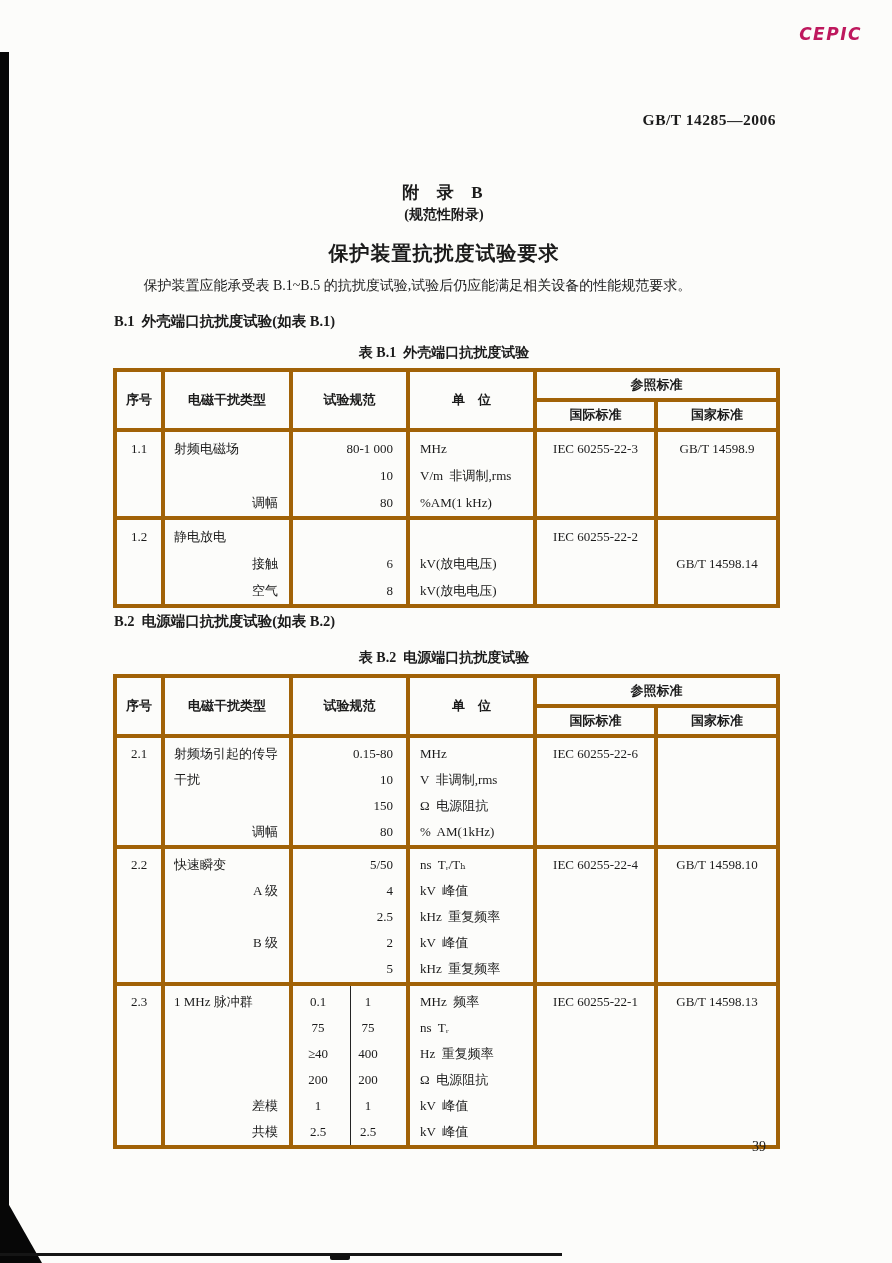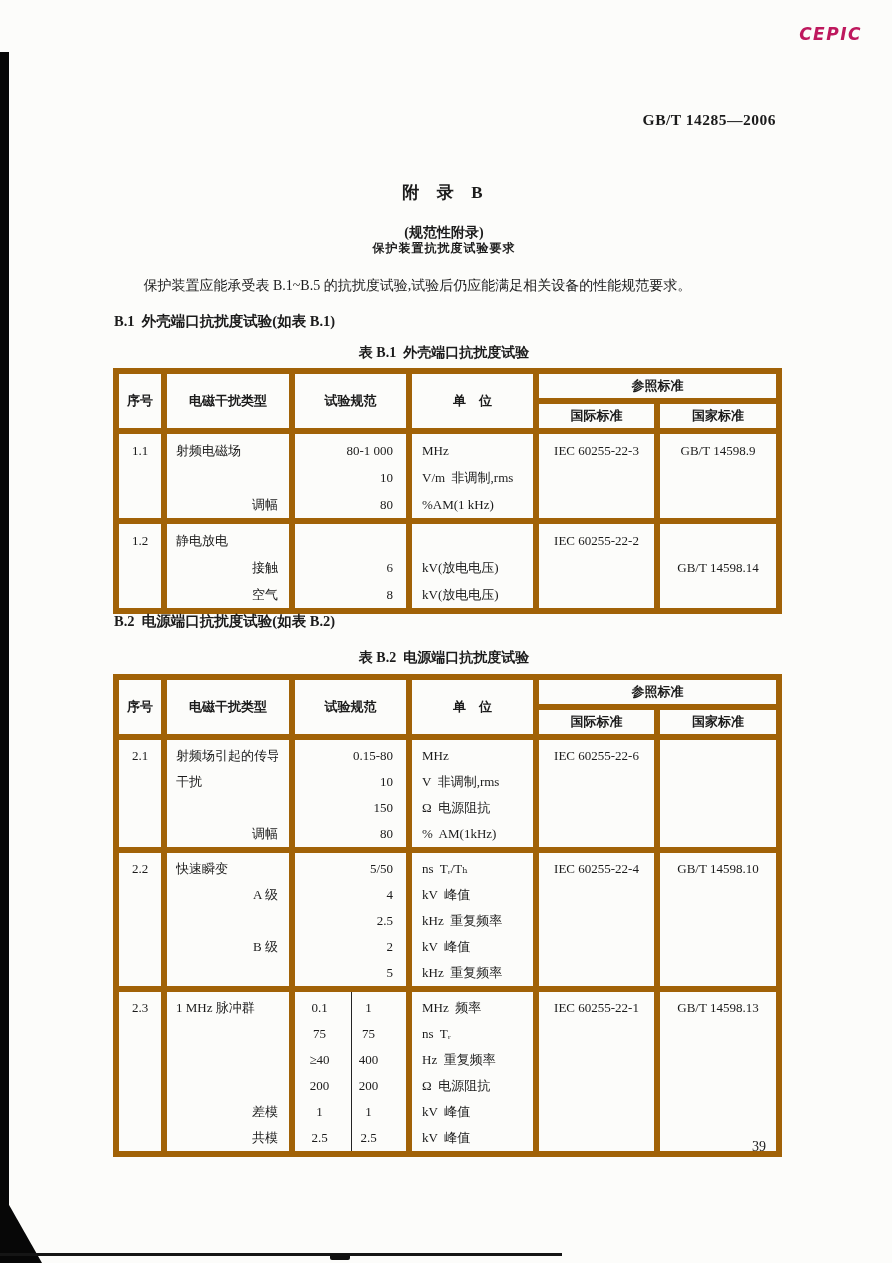--- a/index.html
+++ b/index.html
@@ -15,37 +15,37 @@
                 border-bottom:74px solid #070707; border-right:42px solid transparent; }
   .art-bottom { position:absolute; left:0; bottom:7px; width:562px; height:3px; background:#151515; }
   .art-dot    { position:absolute; left:330px; bottom:3px; width:20px; height:6px; background:#101010; border-radius:2px; }
   
   .logo { position:absolute; top:24px; right:30px;
           font-family:"DejaVu Sans",sans-serif; font-style:italic; font-weight:bold;
           font-size:17px; letter-spacing:1.5px; color:#be185d; }
   .docnum { position:absolute; top:111px; right:116px; font-size:15.5px; font-weight:bold; letter-spacing:.5px; }
   .center-line { position:absolute; left:56px; width:776px; text-align:center; white-space:pre; }
   .t1 { top:181px; font-size:17px; font-weight:bold; letter-spacing:3px; }
-  .t2 { top:224px; font-size:14px; font-weight:bold; }
-  .t3 { top:240px; font-size:12px; font-weight:bold; letter-spacing:1px; }
+  .t2 { top:206px; font-size:14px; font-weight:bold; }
+  .t3 { top:240px; font-size:20px; font-weight:bold; letter-spacing:1px; }
   .intro { position:absolute; top:275px; left:114px; width:656px; font-size:14px;
            line-height:21px; text-indent:2.1em; }
   .sec { position:absolute; left:114px; font-weight:bold; font-size:14.5px; white-space:pre; }
   .sec-b1 { top:312px; }
   .sec-b2 { top:612px; }
   .cap { font-weight:bold; font-size:14px; }
   .cap-b1 { top:344px; }
   .cap-b2 { top:649px; }
   .pageno { position:absolute; top:1139px; left:752px; font-size:14px; }
   
   table.tbl { position:absolute; left:113px; width:663px; border-collapse:collapse;
               table-layout:fixed; border:2px solid #141414; }
   .tbl-b1 { top:368px; }
   .tbl-b2 { top:674px; }
-  .tbl th, .tbl td { border:6px solid #a16207; padding:0; vertical-align:top; }
+  .tbl th, .tbl td { border:4px solid #a16207; padding:0; vertical-align:top; }
   .tbl th { font-weight:bold; font-size:13px; text-align:center; vertical-align:middle; white-space:pre; }
   .hrow1 th { height:30px; }
   .hrow2 th { height:30px;margin-left:29px; }
   .w-no{width:48px}.w-type{width:128px}.w-spec{width:117px}.w-unit{width:127px}.w-intl{width:121px}.w-natl{width:122px}
   .ln { height:27px; line-height:27px; font-size:13px; white-space:pre; overflow:hidden; }
   .tbl-b2 .ln { height:26px; line-height:26px; }
   td { padding-top:3px !important; }
   td.c-no   { text-align:center; }
   td.c-type { padding-left:9px !important; padding-right:11px !important; }
   .c-type .ln.r { text-align:right; }

